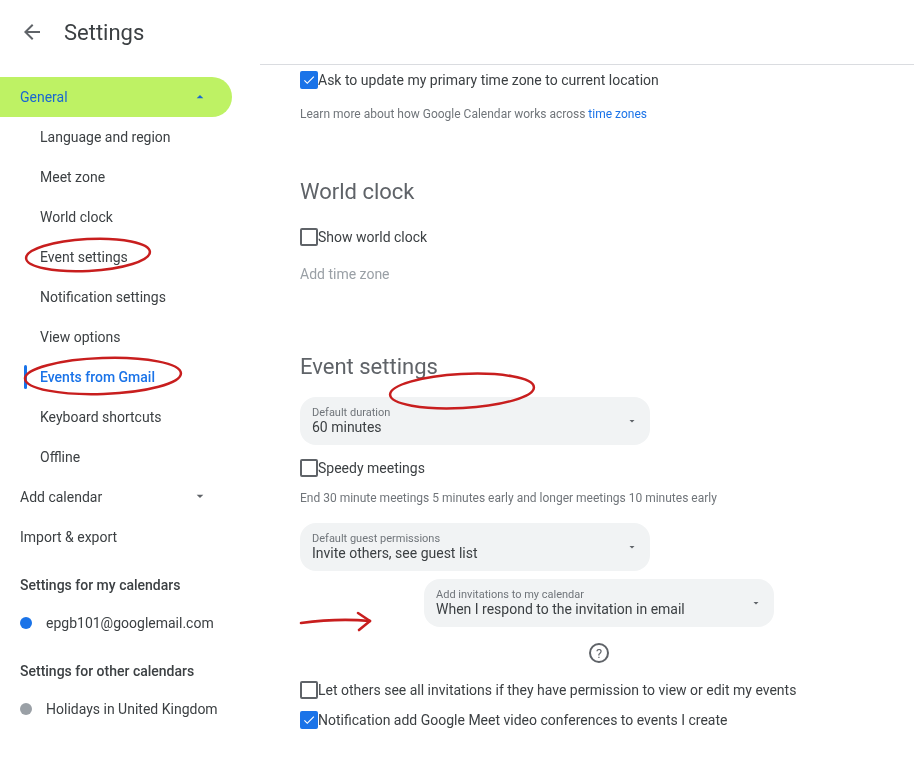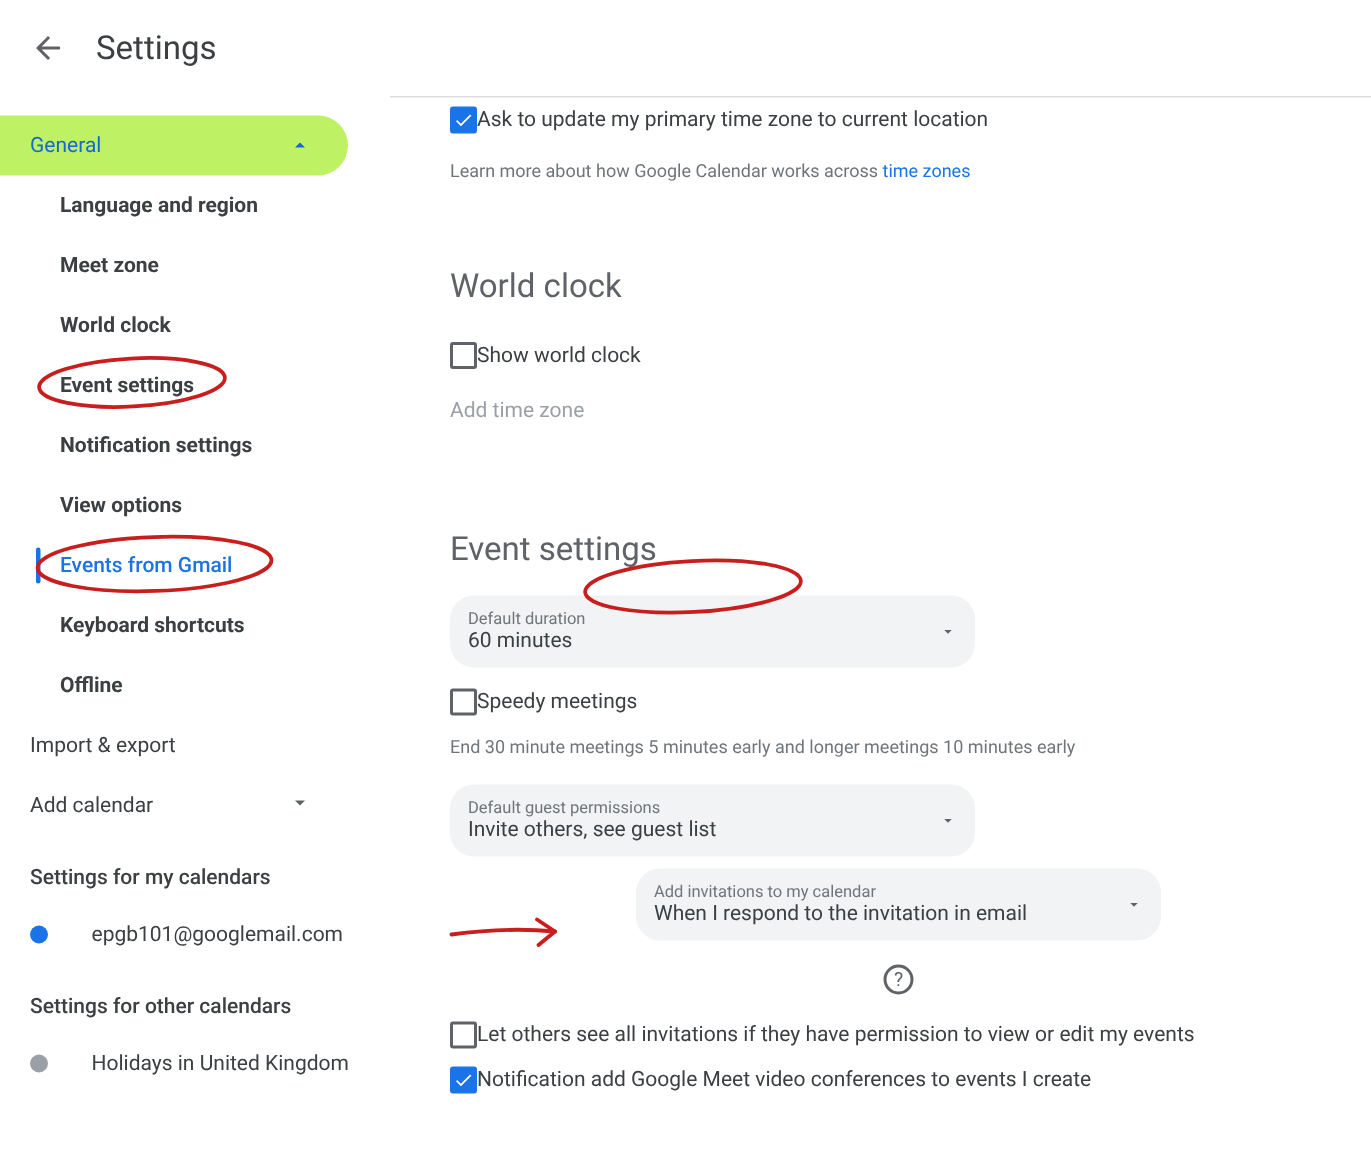--- a/index.html
+++ b/index.html
@@ -62,21 +62,20 @@
   .nav-group-header .chev {
     display: inline-flex;
   }
   .nav-item {
     height: 40px;
     display: flex;
     align-items: center;
     padding-left: 40px;
     cursor: pointer;
     position: relative;
-    font-weight: bold;
   }
   .nav-item.selected {
     color: #1a73e8;
     font-weight: 500;
   }
   .nav-item.selected::before {
     content: "";
     position: absolute;
     left: 24px; top: 8px; bottom: 8px;
     width: 3px;
@@ -96,21 +95,21 @@
     font-size: 14px;
     color: #3c4043;
     font-weight: 500;
     padding: 20px 0 10px 20px;
   }
   .cal-item {
     height: 40px;
     display: flex;
     align-items: center;
     padding-left: 20px;
-    gap: 29px;
+    gap: 14px;
     cursor: pointer;
   }
   .dot {
     width: 12px; height: 12px; border-radius: 50%;
     flex-shrink: 0;
   }
   .dot.blue { background: #1a73e8; }
   .dot.grey { background: #9aa0a6; }
 
   .main {
@@ -251,29 +250,29 @@
         <span>Events from Gmail</span>
       </div>
     <div class="nav-item">
         <span>Keyboard shortcuts</span>
       </div>
     <div class="nav-item">
         <span>Offline</span>
       </div>
 
     <div class="nav-simple">
-      <span>Import &amp; export</span>
-    </div>
-    <div class="nav-simple">
       <span>Add calendar</span>
       <span>
         <svg width="16" height="16" viewBox="0 0 24 24" fill="#5f6368">
             <path d="M7 10l5 5 5-5z"></path>
           </svg>
       </span>
+    </div>
+    <div class="nav-simple">
+      <span>Import &amp; export</span>
     </div>
 
     <div class="section-label">Settings for my calendars</div>
     <div class="cal-item">
       <span class="dot blue"></span>
       <span>epgb101@googlemail.com</span>
     </div>
 
     <div class="section-label">Settings for other calendars</div>
     <div class="cal-item">

